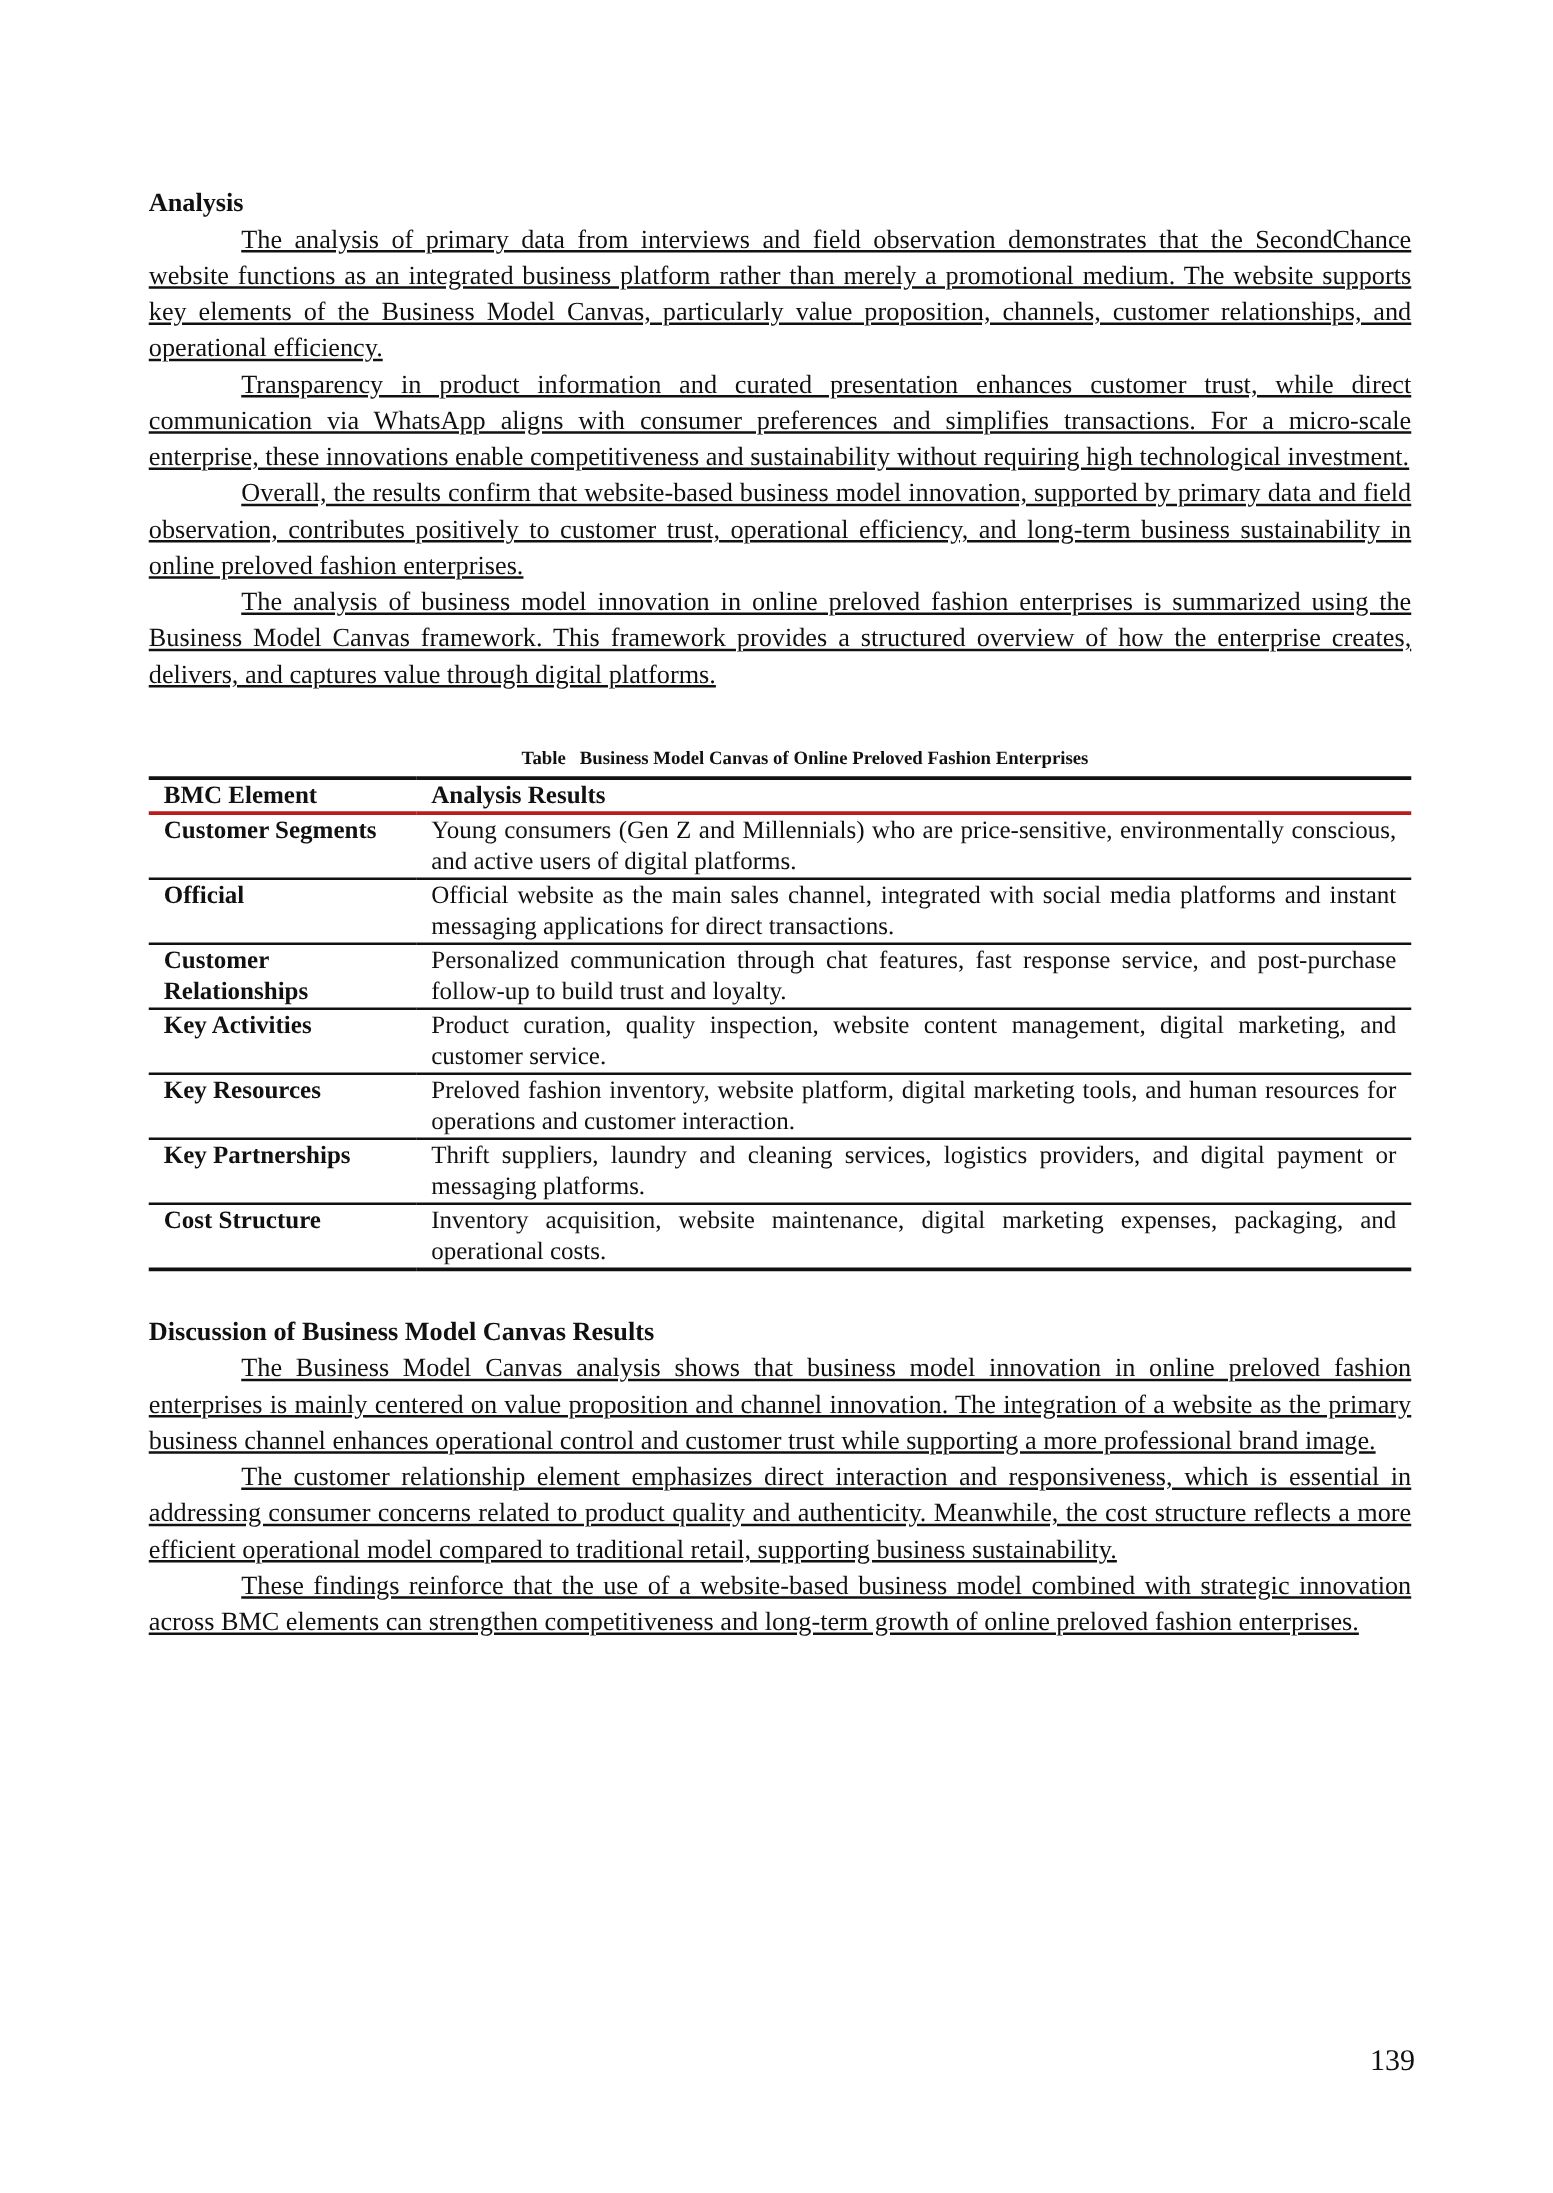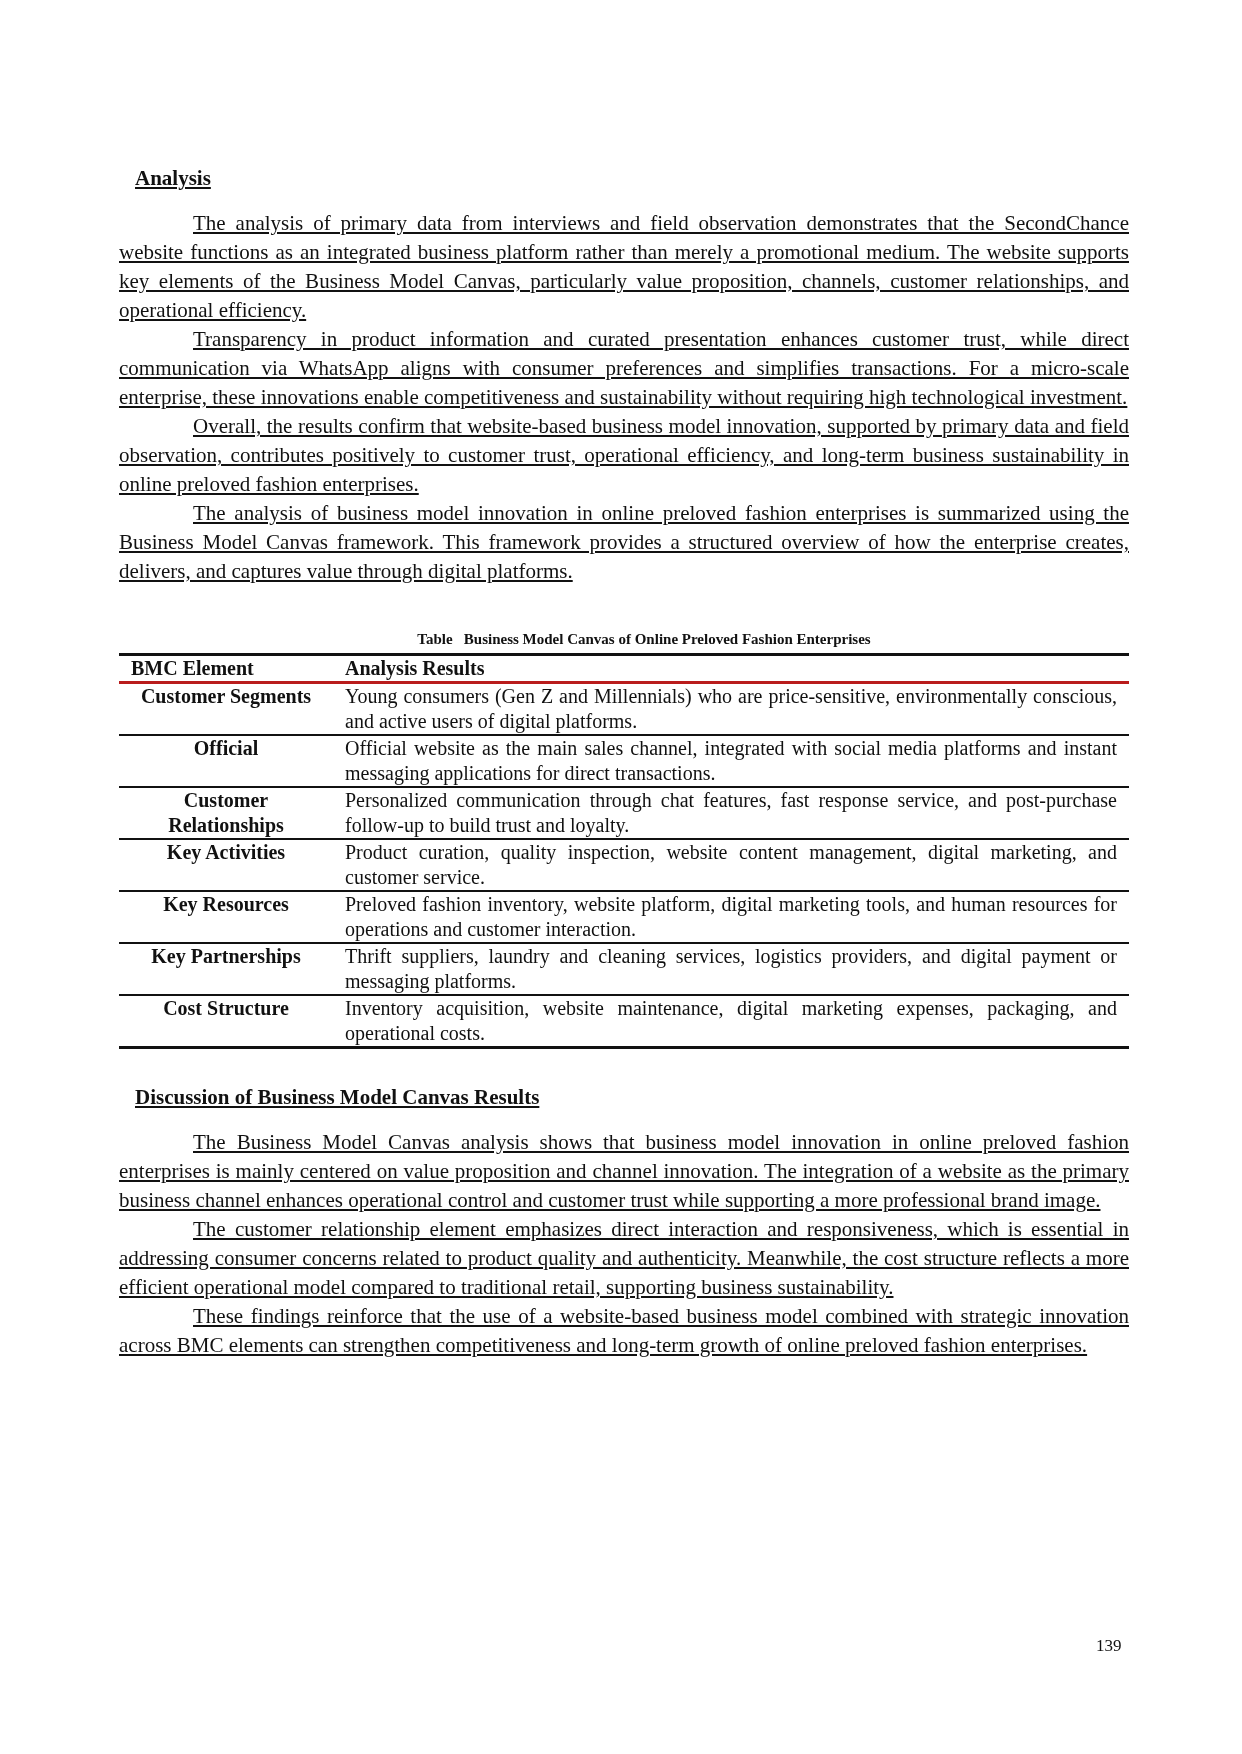--- a/index.html
+++ b/index.html
@@ -14,22 +14,21 @@
     .page {
       position: absolute;
       left: 119px;
       top: 148px;
       width: 1010px;
     }
     .heading {
       font-weight: bold;
       font-size: 21px;
       line-height: 29px;
-      margin: 16px;
-      text-decoration: underline;
+      margin: 0;
     }
     .para {
       font-size: 21px;
       line-height: 29px;
       text-align: justify;
       text-indent: 74px;
       margin: 0;
       text-decoration: underline;
     }
     .table-title {
@@ -46,29 +45,29 @@
       font-size: 20px;
       line-height: 25px;
       margin-top: 1px;
     }
     table.bmc th, table.bmc td {
       vertical-align: top;
       padding: 0 12px 0 12px;
       border-bottom: 2px solid #111;
     }
     table.bmc thead tr th { border-top: 3px solid #111; border-bottom: 3px solid #b91c1c; text-align: left; }
-    table.bmc td.el { font-weight: bold; width: 190px; padding-left: 12px; text-align: center; }
+    table.bmc td.el { font-weight: bold; width: 190px; padding-left: 12px; }
     table.bmc td.res { text-align: justify; padding-right: 12px; }
     table.bmc tbody tr:last-child td { border-bottom: 3px solid #111; }
     .disc { margin-top: 34px; }
     .page-number {
       position: absolute;
       left: 1096px;
       top: 1636px;
-      font-size: 17px;
+      font-size: 24px;
     }
   </style>
 </head>
 <body>
 
 <div class="page">
   <h2 class="heading">Analysis</h2>
   <p class="para">The analysis of primary data from interviews and field observation demonstrates that the SecondChance website functions as an integrated business platform rather than merely a promotional medium. The website supports key elements of the Business Model Canvas, particularly value proposition, channels, customer relationships, and operational efficiency.</p>
   <p class="para">Transparency in product information and curated presentation enhances customer trust, while direct communication via WhatsApp aligns with consumer preferences and simplifies transactions. For a micro-scale enterprise, these innovations enable competitiveness and sustainability without requiring high technological investment.</p>
   <p class="para">Overall, the results confirm that website-based business model innovation, supported by primary data and field observation, contributes positively to customer trust, operational efficiency, and long-term business sustainability in online preloved fashion enterprises.</p>

